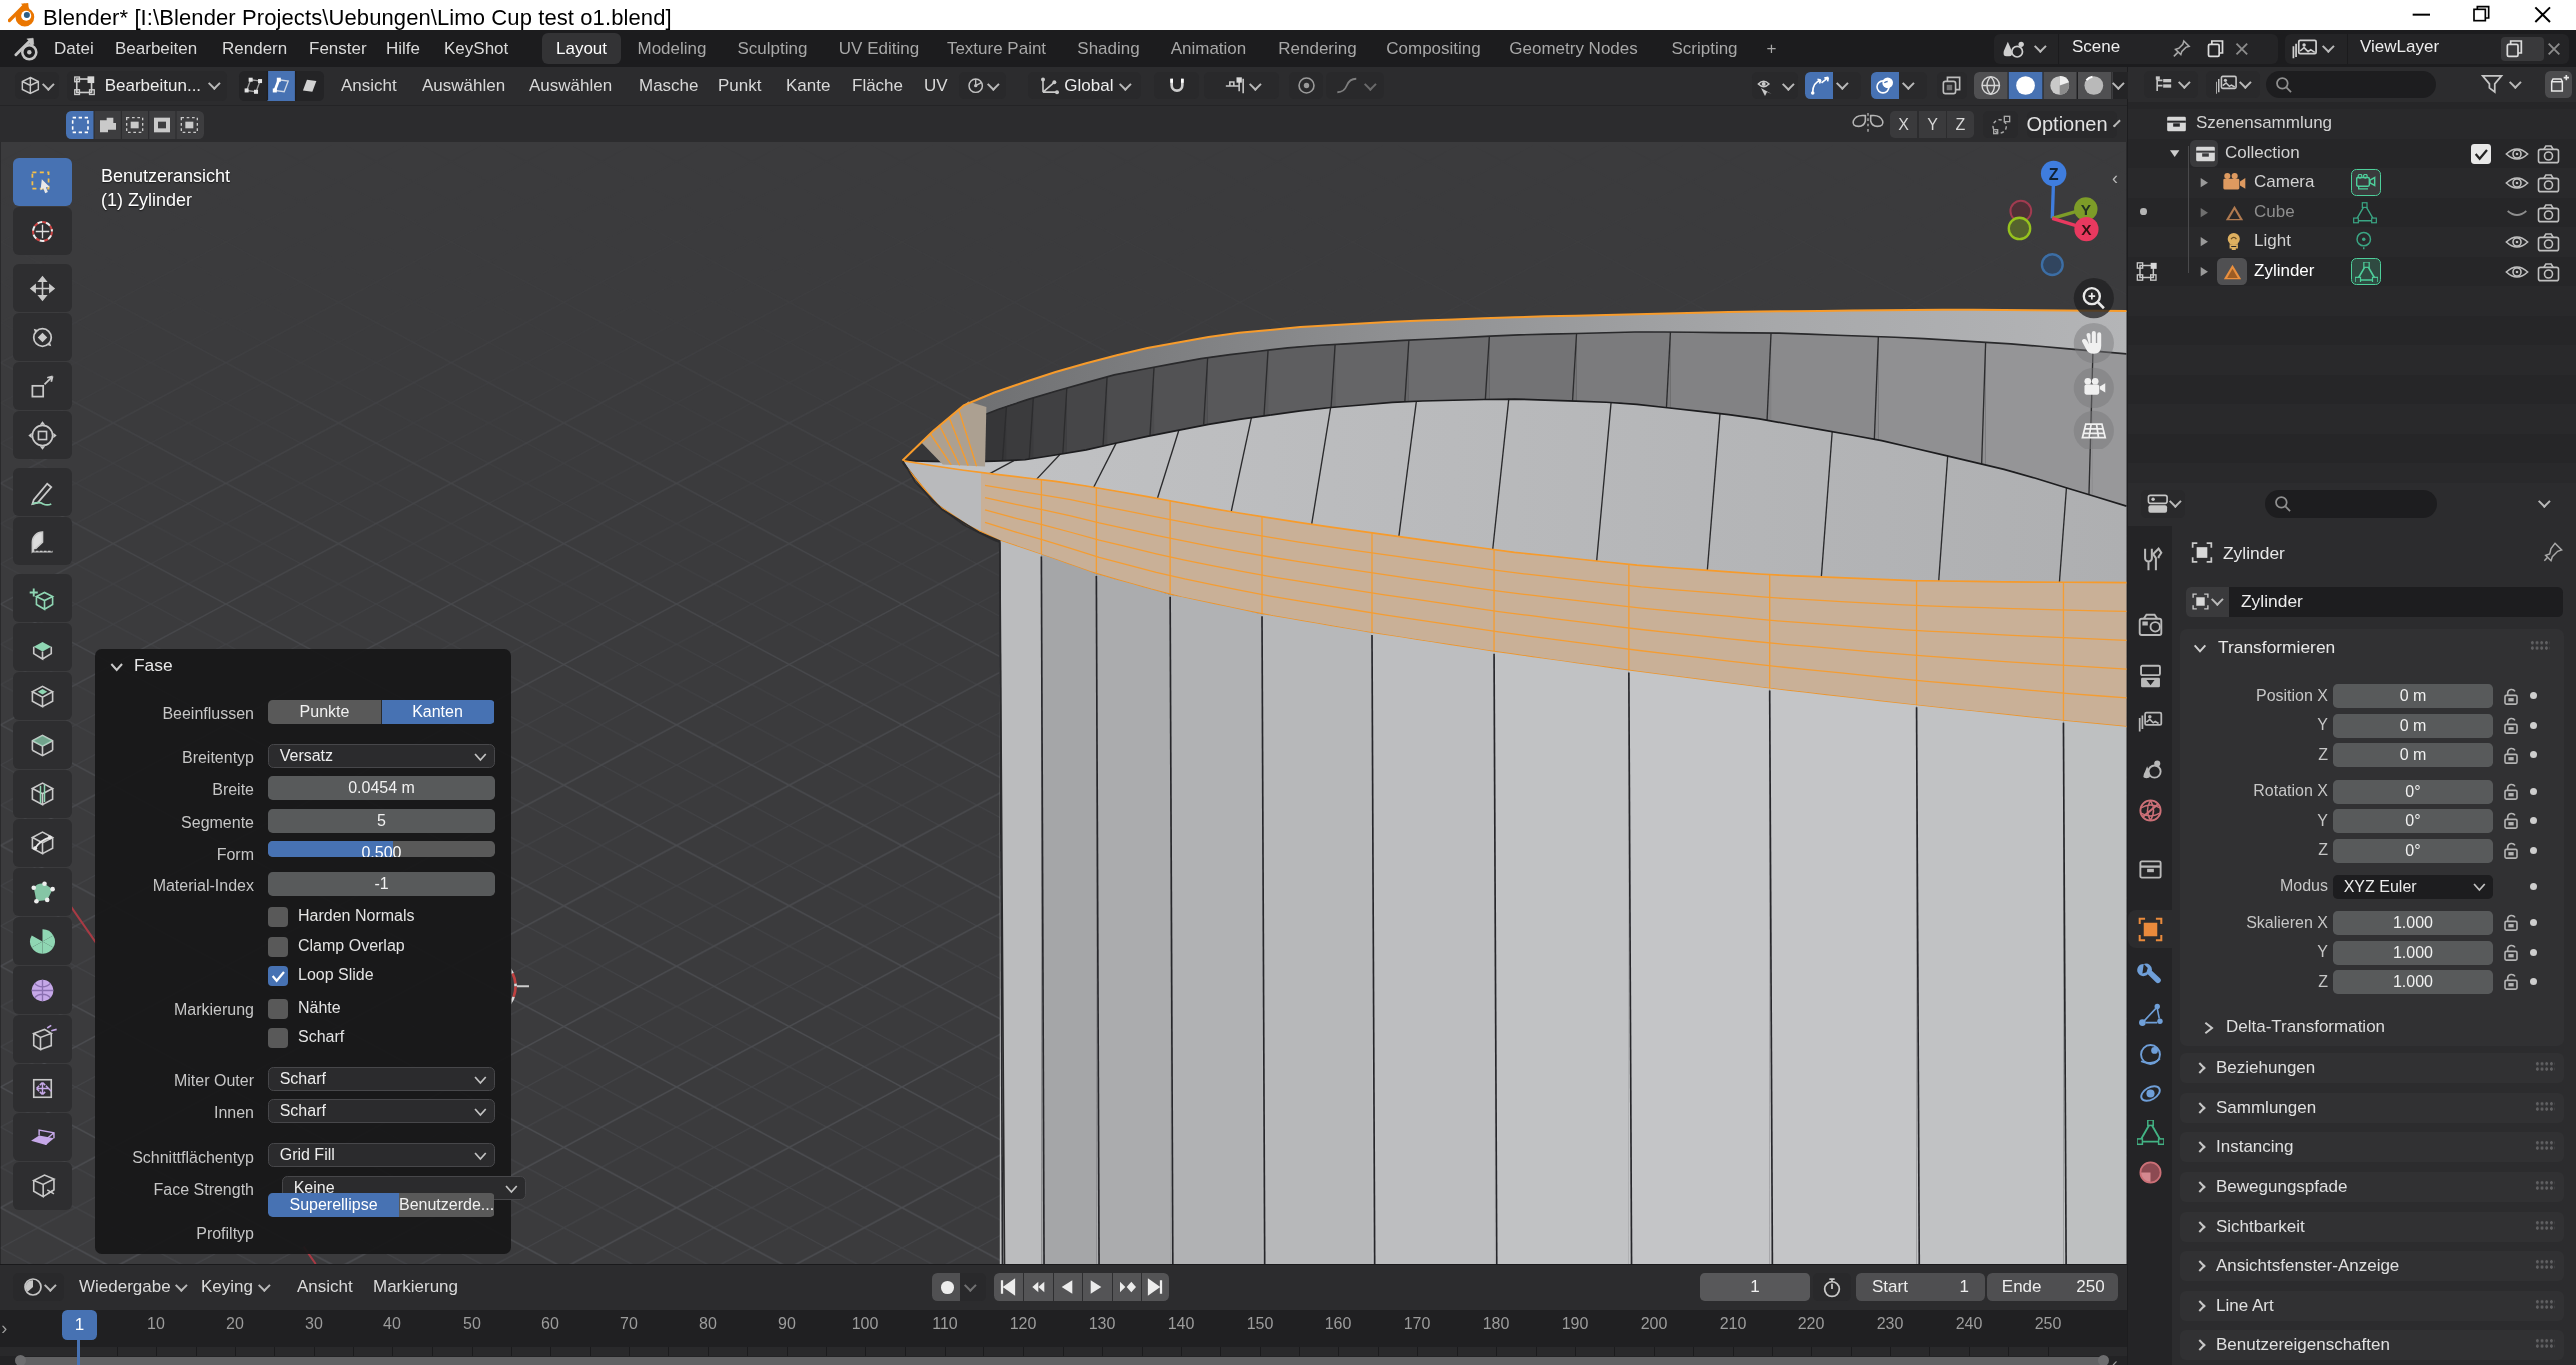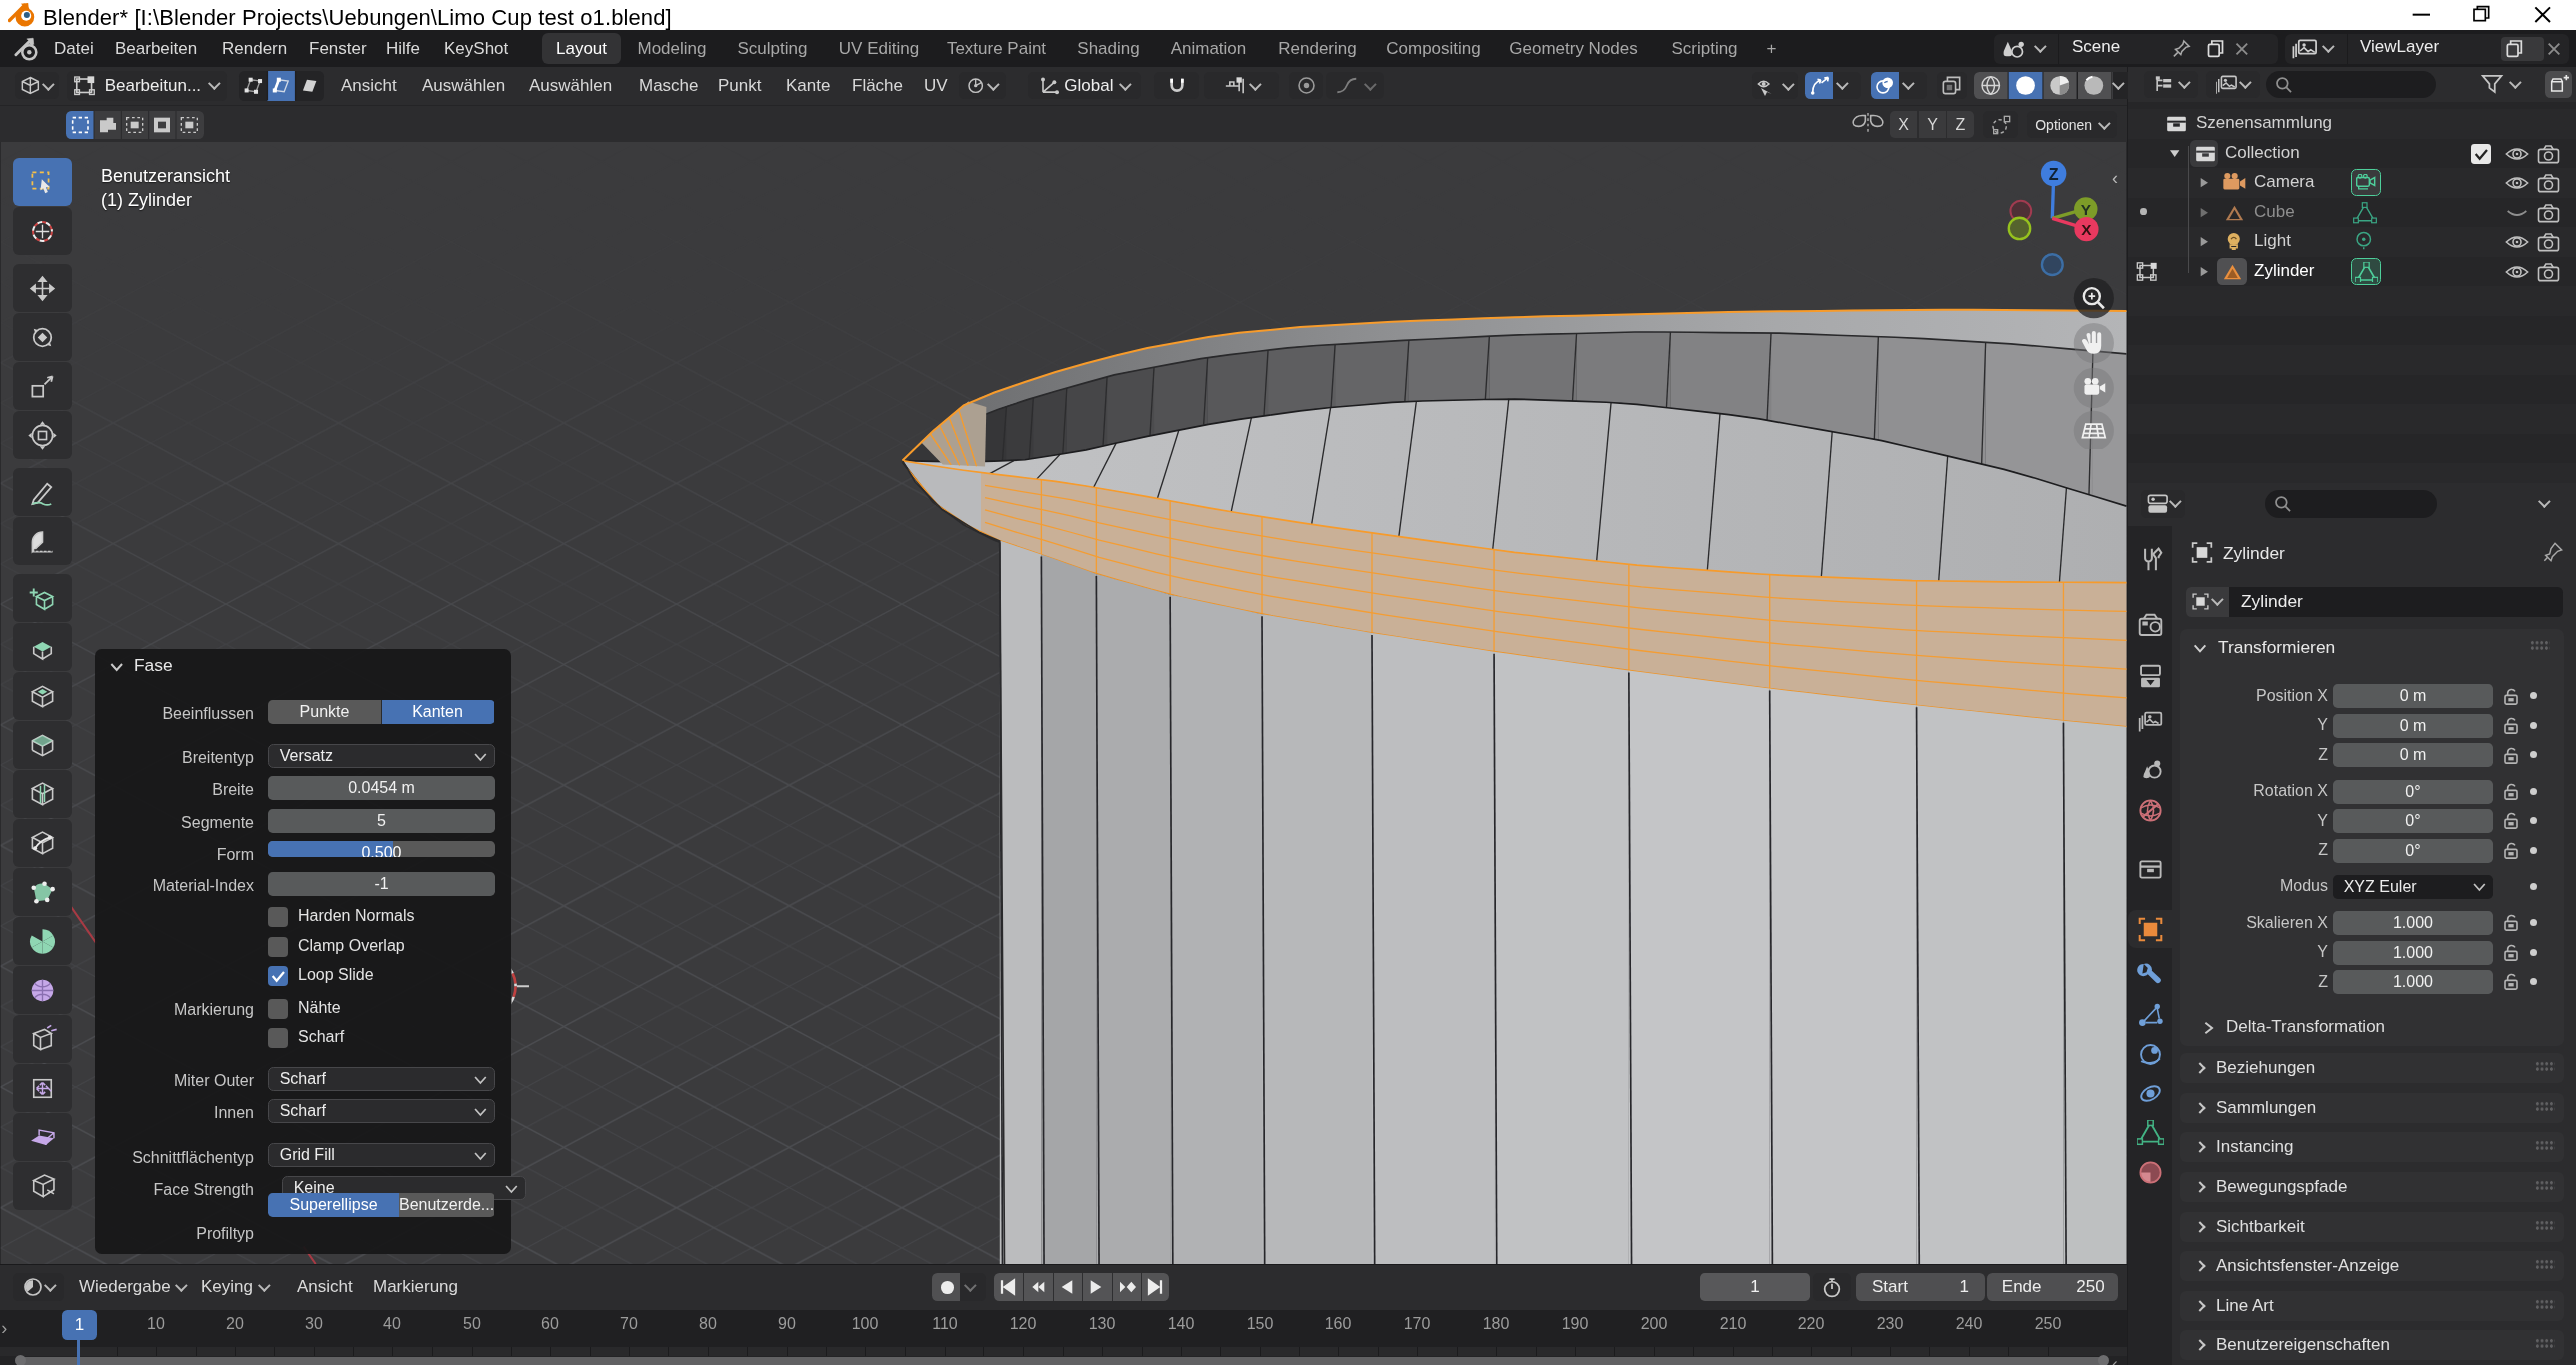--- a/index.html
+++ b/index.html
@@ -316,21 +316,21 @@
  <div class="abs" style="left:1919px;top:5.4px;width:27px;height:27px;background:#3a3a3c;color:#d7d7d7;font-size:16px;text-align:center;line-height:27px">Y</div>
  <div class="abs" style="left:1947px;top:5.4px;width:27px;height:27px;background:#3a3a3c;border-radius:0 4.7px 4.7px 0;color:#d7d7d7;font-size:16px;text-align:center;line-height:27px">Z</div>
  <div class="chip" style="left:1983px;top:5.4px;width:35px;height:27px">
    <svg width="20" height="20" viewBox="0 0 30 30">
         <circle cx="13" cy="17" r="10" fill="none" stroke="#a8a8a8" stroke-width="2.2" stroke-dasharray="5 4"></circle>
         <rect x="20" y="2" width="8" height="8" fill="none" stroke="#a8a8a8" stroke-width="2"></rect>
         <rect x="4" y="22" width="6" height="6" fill="none" stroke="#a8a8a8" stroke-width="2"></rect>
       </svg>
  </div>
  <div class="chip" style="left:2027px;top:5.4px;width:90px;height:27px">
-   <span style="font-size:14px;color:#e2e2e2">Optionen</span>
+   <span style="font-size:20px;color:#e2e2e2">Optionen</span>
    <div class="chev" style="margin-left:8px;"></div>
  </div>
 </div>
 
 <svg id="scene" width="2127" height="1122" viewBox="0 211 3170 1673" style="position:absolute;left:0;top:142px">
 <defs>
 <pattern id="grid" width="112" height="60" patternUnits="userSpaceOnUse">
   <path d="M0 0 L112 60 M0 60 L112 0" stroke="#46474b" stroke-width="1.6" fill="none"></path>
 </pattern>
 <pattern id="grid2" width="336" height="180" patternUnits="userSpaceOnUse">

